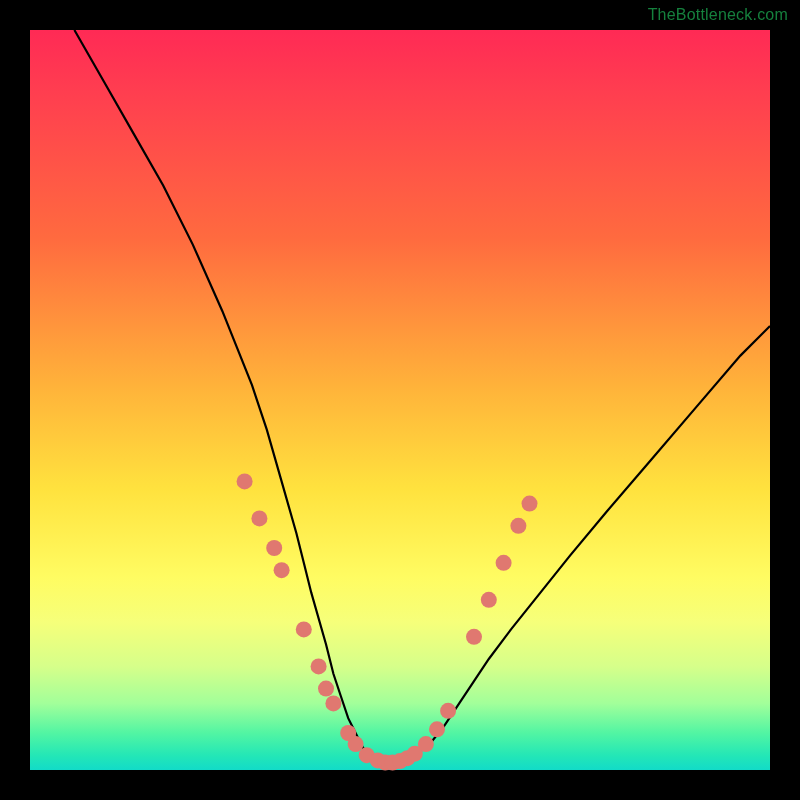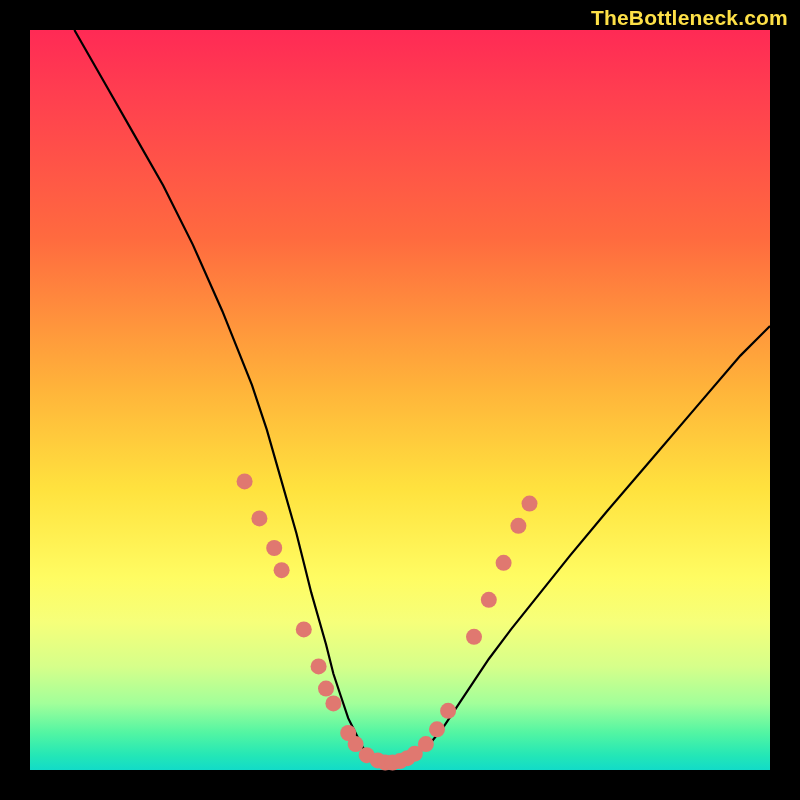--- a/index.html
+++ b/index.html
@@ -39,23 +39,23 @@
       #a2ff9a 91%,
       #52f5a3 95%,
       #24e7b6 98%,
       #12dbc8 100%
     );
   }
   .watermark {
     position: absolute;
     top: 6px;
     right: 12px;
-    color: #fde047;
-    font-size: 21px;
-    font-weight: 700;
+    color: #15803d;
+    font-size: 16px;
+    font-weight: 400;
     letter-spacing: 0.2px;
     user-select: none;
   }
   svg.curve {
     position: absolute;
     left: 0;
     top: 0;
     width: 740px;
     height: 740px;
     overflow: visible;

